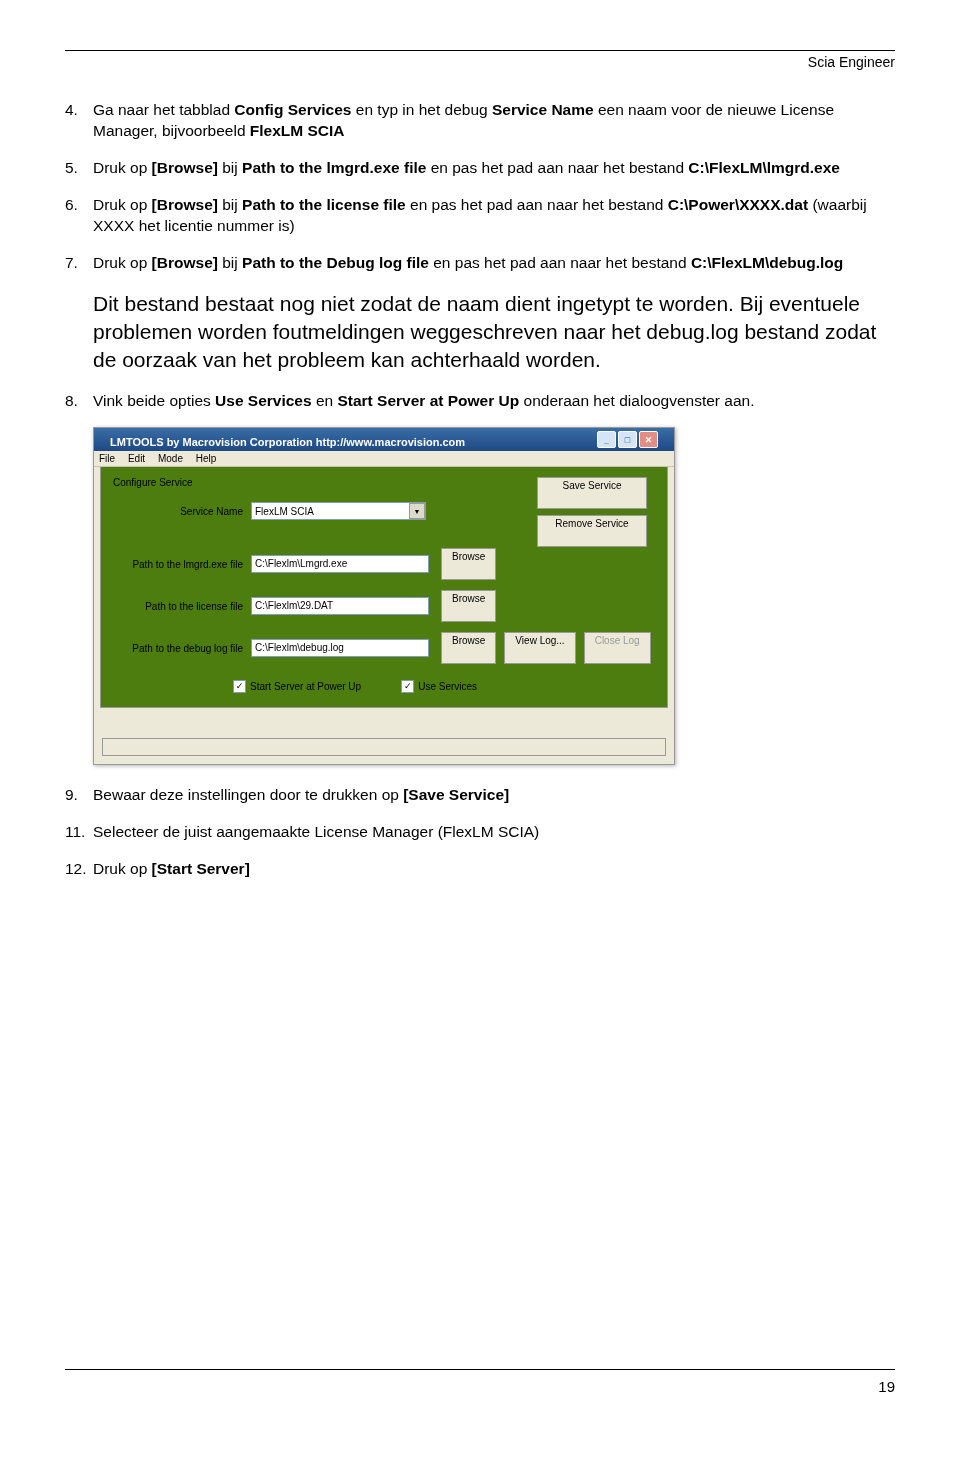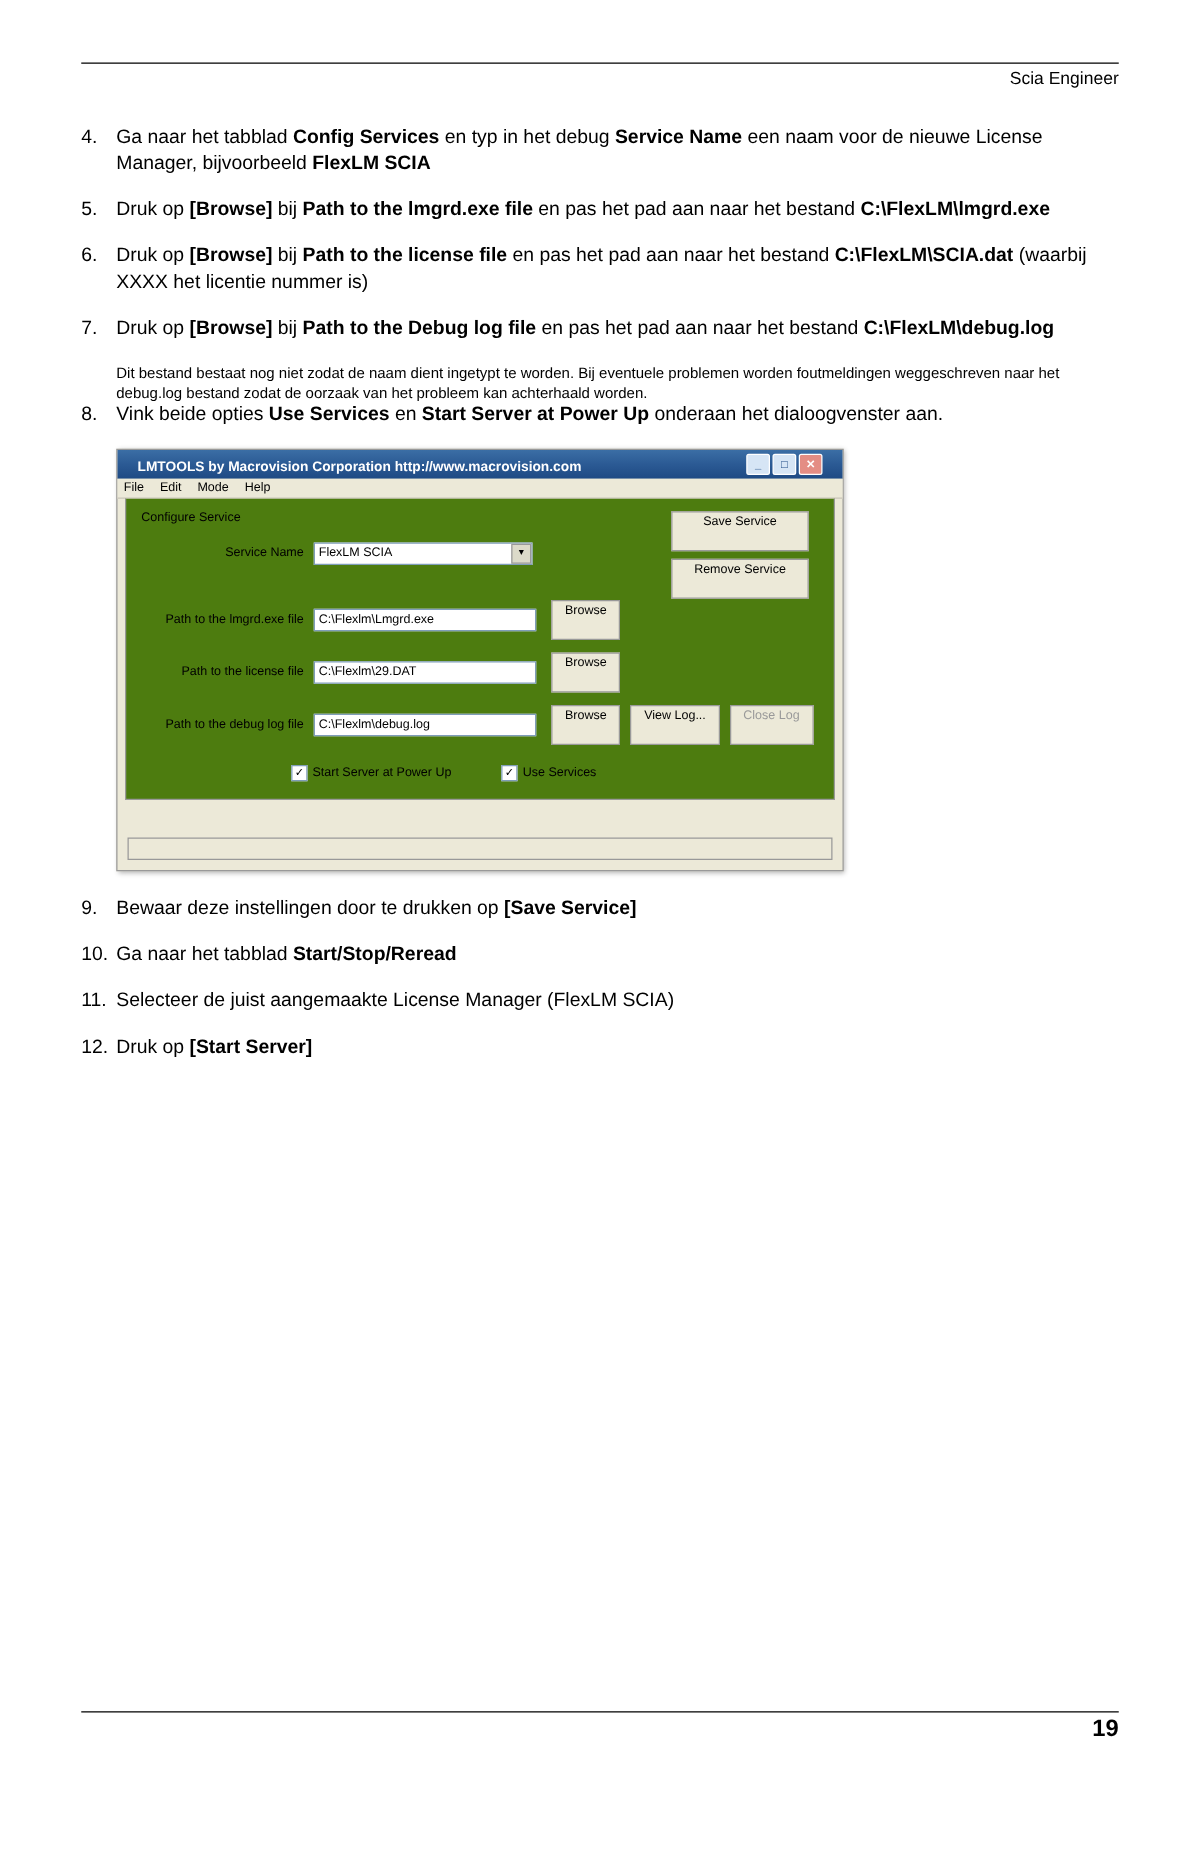--- a/index.html
+++ b/index.html
@@ -31,23 +31,23 @@
     line-height: 1.35;
     margin-bottom: 16px;
   }
   .step-num {
     width: 28px;
     flex-shrink: 0;
   }
   .step-text { flex: 1; }
   .step-sub {
     margin-left: 28px;
-    font-size: 12px;
+    font-size: 21px;
     line-height: 1.35;
-    margin-bottom: 0;
+    margin-bottom: 16px;
   }
   b { font-weight: bold; }
   .screenshot {
     margin: 8px 0 20px 28px;
     width: 580px;
     border: 1px solid #999;
     background: #ece9d8;
     font-family: Tahoma, Arial, sans-serif;
     font-size: 10px;
     box-shadow: 1px 1px 4px rgba(0,0,0,0.3);
@@ -200,22 +200,22 @@
     position: absolute;
     bottom: 50px;
     left: 65px;
     right: 65px;
     border-top: 1px solid #000;
   }
   .page-num {
     position: absolute;
     bottom: 25px;
     right: 65px;
-    font-size: 19px;
-    font-weight: bold;
+    font-size: 15px;
+    font-weight: normal;
   }
 </style>
 </head>
 <body>
 
 <div class="page">
   <div class="header-line"></div>
   <div class="header-text">Scia Engineer</div>
 
   <div class="step">
@@ -228,21 +228,21 @@
   <div class="step">
     <div class="step-num">5.</div>
     <div class="step-text">
       <span>Druk op </span><b>[Browse]</b><span> bij </span><b>Path to the lmgrd.exe file</b><span> en pas het pad aan naar het bestand </span><b>C:\FlexLM\lmgrd.exe</b>
     </div>
   </div>
 
   <div class="step">
     <div class="step-num">6.</div>
     <div class="step-text">
-      <span>Druk op </span><b>[Browse]</b><span> bij </span><b>Path to the license file</b><span> en pas het pad aan naar het bestand </span><b>C:\FlexLM\SCIA.dat</b><span> (waarbij XXXX het licentie nummer is)</span>
+      <span>Druk op </span><b>[Browse]</b><span> bij </span><b>Path to the license file</b><span> en pas het pad aan naar het bestand </span><b>C:\Power\XXXX.dat</b><span> (waarbij XXXX het licentie nummer is)</span>
     </div>
   </div>
 
   <div class="step">
     <div class="step-num">7.</div>
     <div class="step-text">
       <span>Druk op </span><b>[Browse]</b><span> bij </span><b>Path to the Debug log file</b><span> en pas het pad aan naar het bestand </span><b>C:\FlexLM\debug.log</b>
     </div>
   </div>
   <div class="step-sub">Dit bestand bestaat nog niet zodat de naam dient ingetypt te worden. Bij eventuele problemen worden foutmeldingen weggeschreven naar het debug.log bestand zodat de oorzaak van het probleem kan achterhaald worden.</div>
@@ -325,26 +325,20 @@
     <div class="statusbar"></div>
   </div>
 
   <div class="step">
     <div class="step-num">9.</div>
     <div class="step-text">
       <span>Bewaar deze instellingen door te drukken op </span><b>[Save Service]</b>
     </div>
   </div>
 
-  <div class="step">
-    <div class="step-num">10.</div>
-    <div class="step-text">
-      <span>Ga naar het tabblad </span><b>Start/Stop/Reread</b>
-    </div>
-  </div>
 
   <div class="step">
     <div class="step-num">11.</div>
     <div class="step-text">Selecteer de juist aangemaakte License Manager (FlexLM SCIA)</div>
   </div>
 
   <div class="step">
     <div class="step-num">12.</div>
     <div class="step-text">
       <span>Druk op </span><b>[Start Server]</b>

